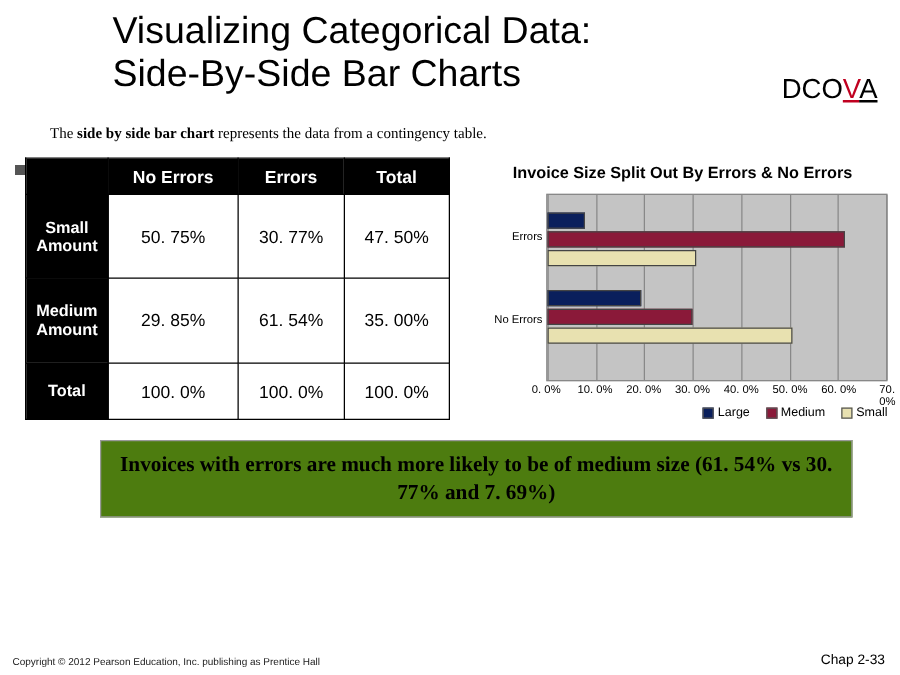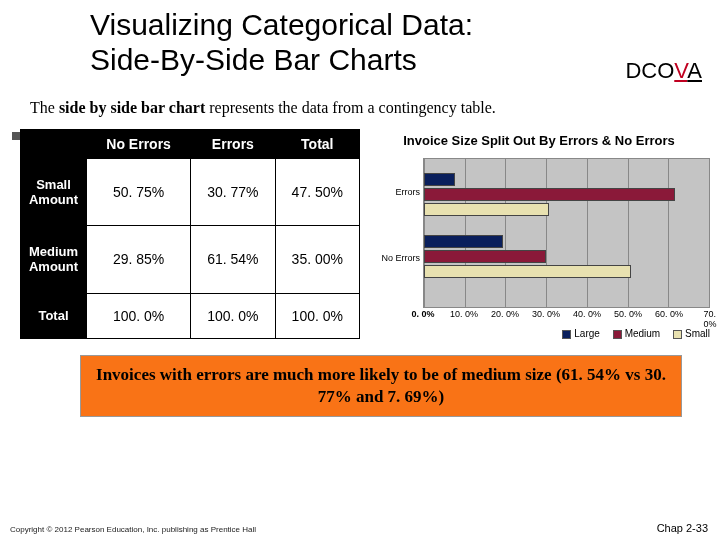--- a/index.html
+++ b/index.html
@@ -1,44 +1,44 @@
 <!DOCTYPE html>
 <html><head>
 <meta charset="utf-8">
 <style>
   *{box-sizing:border-box;margin:0;padding:0}
   body{width:720px;height:540px;background:#fff;font-family:Arial,Helvetica,sans-serif;overflow:hidden;position:relative}
   .title{font-size:30px;font-weight:400;padding:8px 0 0 90px;line-height:1.15}
   .dcova{position:absolute;top:58px;right:18px;font-size:22px}
   .dcova .v{color:#c00020;text-decoration:underline}
   .dcova .a{text-decoration:underline}
-  .intro{font-family:"Times New Roman",serif;font-size:16px;padding:22px 0 6px 30px}
+  .intro{font-family:"Times New Roman",serif;font-size:12px;padding:22px 0 6px 40px}
   .intro b{font-weight:700}
   .bullet{position:absolute;left:12px;top:132px;width:8px;height:8px;background:#555}
-  .content{display:flex;padding:6px 10px 0 20px;gap:8px}
+  .content{display:flex;padding:6px 10px 0 20px;gap:22px}
   table{border-collapse:collapse;width:340px}
   th,td{border:1px solid #000;text-align:center;font-size:14px;padding:6px 2px;font-family:Arial}
   thead th{background:#000;color:#fff;font-weight:700}
   tbody th{background:#000;color:#fff;font-weight:700;font-size:13px;width:66px}
   thead th:first-child{background:#000}
   .chart{flex:1;position:relative}
   .chart-title{font-size:13px;font-weight:700;text-align:center;padding:4px 0 10px}
   .plot{position:relative;height:150px;background:#c4c4c4;border:1px solid #888;margin-left:55px;padding:8px 0;overflow:visible}
   .grid{position:absolute;top:0;bottom:0;border-left:1px solid #888}
   .catlabel{position:absolute;left:-54px;font-size:9px;width:50px;text-align:right}
   .group{position:relative;height:56px;margin:6px 0}
   .bar{position:absolute;height:13px;border:1px solid #444}
   .bar.large{background:#0a1f5c}
   .bar.medium{background:#8a1939}
   .bar.small{background:#e8e1b0}
   .axis{position:relative;margin-left:55px;height:14px}
   .tick{position:absolute;font-size:9px;transform:translateX(-50%);top:1px}
   .legend{text-align:right;font-size:10px;margin-top:6px}
   .sw{display:inline-block;width:9px;height:9px;margin:0 3px 0 10px;vertical-align:middle;border:1px solid #555}
-  .callout{margin:16px 38px 0 80px;background:#f97316;border:1px solid #999;font-family:"Times New Roman",serif;font-size:17px;font-weight:700;text-align:center;padding:8px 14px;line-height:1.3}
+  .callout{margin:16px 38px 0 80px;background:#4d7c0f;border:1px solid #999;font-family:"Times New Roman",serif;font-size:17px;font-weight:700;text-align:center;padding:8px 14px;line-height:1.3}
   .footer-l{position:absolute;bottom:6px;left:10px;font-size:8px;color:#222}
   .footer-r{position:absolute;bottom:6px;right:12px;font-size:11px}
 </style>
 </head>
 <body>
 
 <div class="title">
   <span>Visualizing Categorical Data:</span><br>
   <span>Side-By-Side Bar Charts</span>
 </div>
@@ -101,21 +101,21 @@
           <div class="bar small" style="top: 30px; left: 0px; width: 43.9571%;"></div>
         </div>
         <div class="catlabel" style="top: 94px;">No Errors</div>
         <div class="group">
           <div class="bar large" style="top: 0px; left: 0px; width: 27.7143%;"></div>
           <div class="bar medium" style="top: 15px; left: 0px; width: 42.6429%;"></div>
           <div class="bar small" style="top: 30px; left: 0px; width: 72.5%;"></div>
         </div>
       </div>
     <div class="axis" id="axis">
-        <div class="tick" style="left: 0%; font-weight: bold;">0. 0%</div>
+        <div class="tick" style="left: 0%;">0. 0%</div>
         <div class="tick" style="left: 14.2857%;">10. 0%</div>
         <div class="tick" style="left: 28.5714%;">20. 0%</div>
         <div class="tick" style="left: 42.8571%;">30. 0%</div>
         <div class="tick" style="left: 57.1429%;">40. 0%</div>
         <div class="tick" style="left: 71.4286%;">50. 0%</div>
         <div class="tick" style="left: 85.7143%;">60. 0%</div>
         <div class="tick" style="left: 100%;">70. 0%</div>
       </div>
     <div class="legend">
       <span class="sw" style="background:#0a1f5c"></span><span>Large</span>

